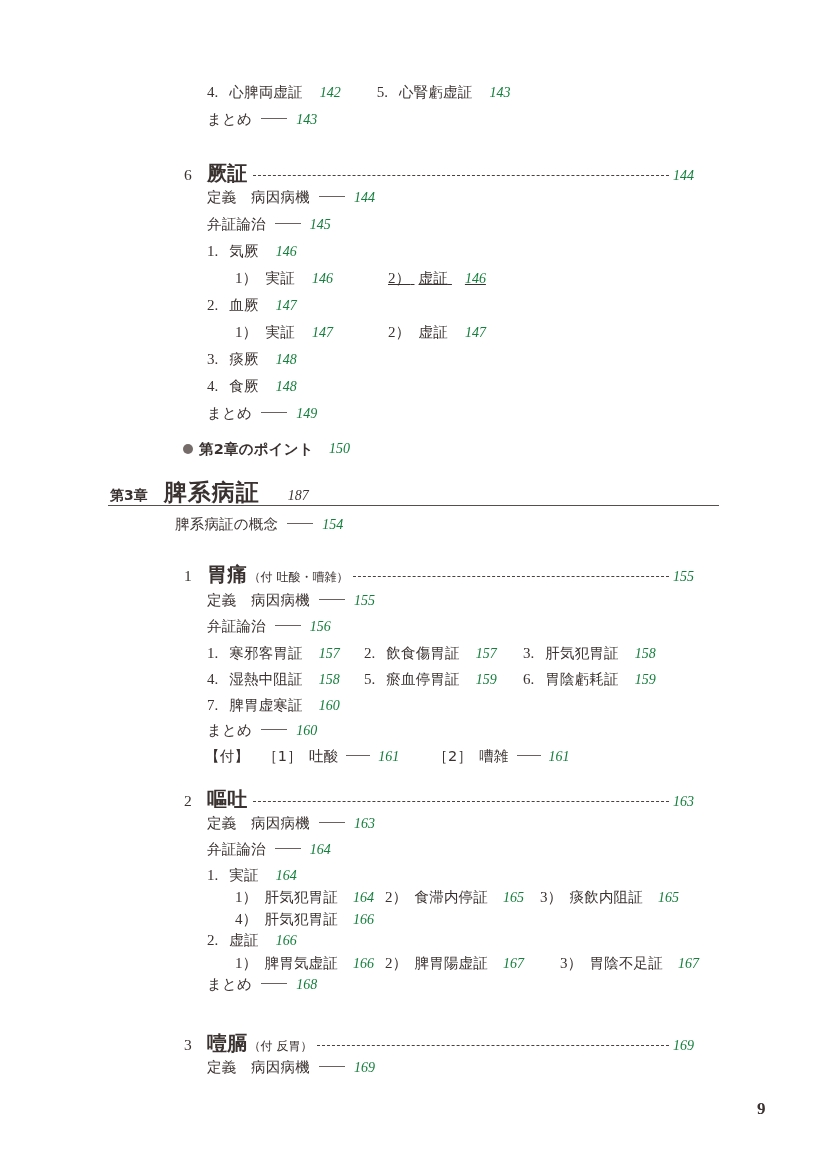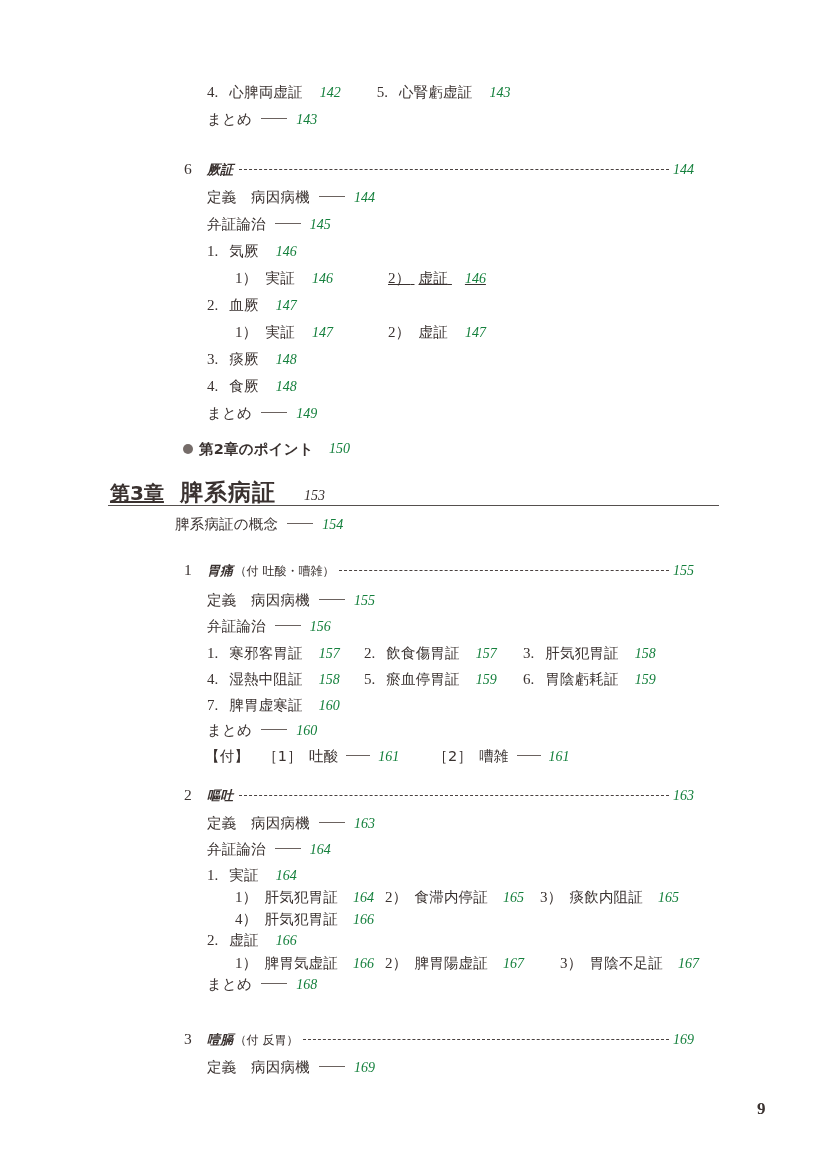--- a/index.html
+++ b/index.html
@@ -60,23 +60,22 @@
   }
   .lead-no {
     font-family: "Liberation Serif", "DejaVu Serif", serif;
     font-size: 15.5px;
     width: 23px;
     flex: 0 0 23px;
   }
   .lead-title {
     font-family: "DejaVu Sans", "Liberation Sans", sans-serif;
     font-weight: bold;
-    font-size: 13px;
+    font-size: 20px;
     letter-spacing: 0.3px;
-    font-style: italic;
   }
   .lead-sub {
     font-family: "DejaVu Sans", "Liberation Sans", sans-serif;
     font-size: 12px;
     letter-spacing: 0px;
     margin-left: 1px;
   }
   .dots {
     flex: 1 1 auto;
     margin: 0 4px 0 5px;
@@ -107,23 +106,22 @@
   
   .chap {
     position: absolute;
     display: flex;
     align-items: baseline;
     white-space: nowrap;
   }
   .chap-kicker {
     font-family: "DejaVu Sans", "Liberation Sans", sans-serif;
     font-weight: bold;
-    font-size: 20px;
+    font-size: 14px;
     letter-spacing: 0px;
-    text-decoration: underline;
   }
   .chap-title {
     font-family: "DejaVu Sans", "Liberation Sans", sans-serif;
     font-weight: bold;
     font-size: 23px;
     letter-spacing: 1px;
     margin-left: 16px;
   }
   .chap-page {
     font-family: "Liberation Serif", "DejaVu Serif", serif;
@@ -253,21 +251,21 @@
 
   <div class="row" style="left:183px; top:442px; display:flex; align-items:center;">
     <span class="bullet-dot"></span>
     <span class="jp-b" style="font-size:14.5px;">第2章のポイント</span>
     <span class="pg" style="margin-left:15px;">150</span>
   </div>
 
   <div class="chap" style="left:110px; top:477px;">
     <span class="chap-kicker">第3章</span>
     <span class="chap-title">脾系病証</span>
-    <span class="chap-page">153</span>
+    <span class="chap-page">187</span>
   </div>
   <div class="chap-rule" style="left:108px; top:505px; width:611px;"></div>
 
   <div class="row" style="left:175px; top:516px;">
     <span class="jp">脾系病証の概念</span>
     <span class="dash"></span>
     <span class="pg">154</span>
   </div>
 
   <div class="lead-row" style="left:184px; top:561px; width:510px;">

